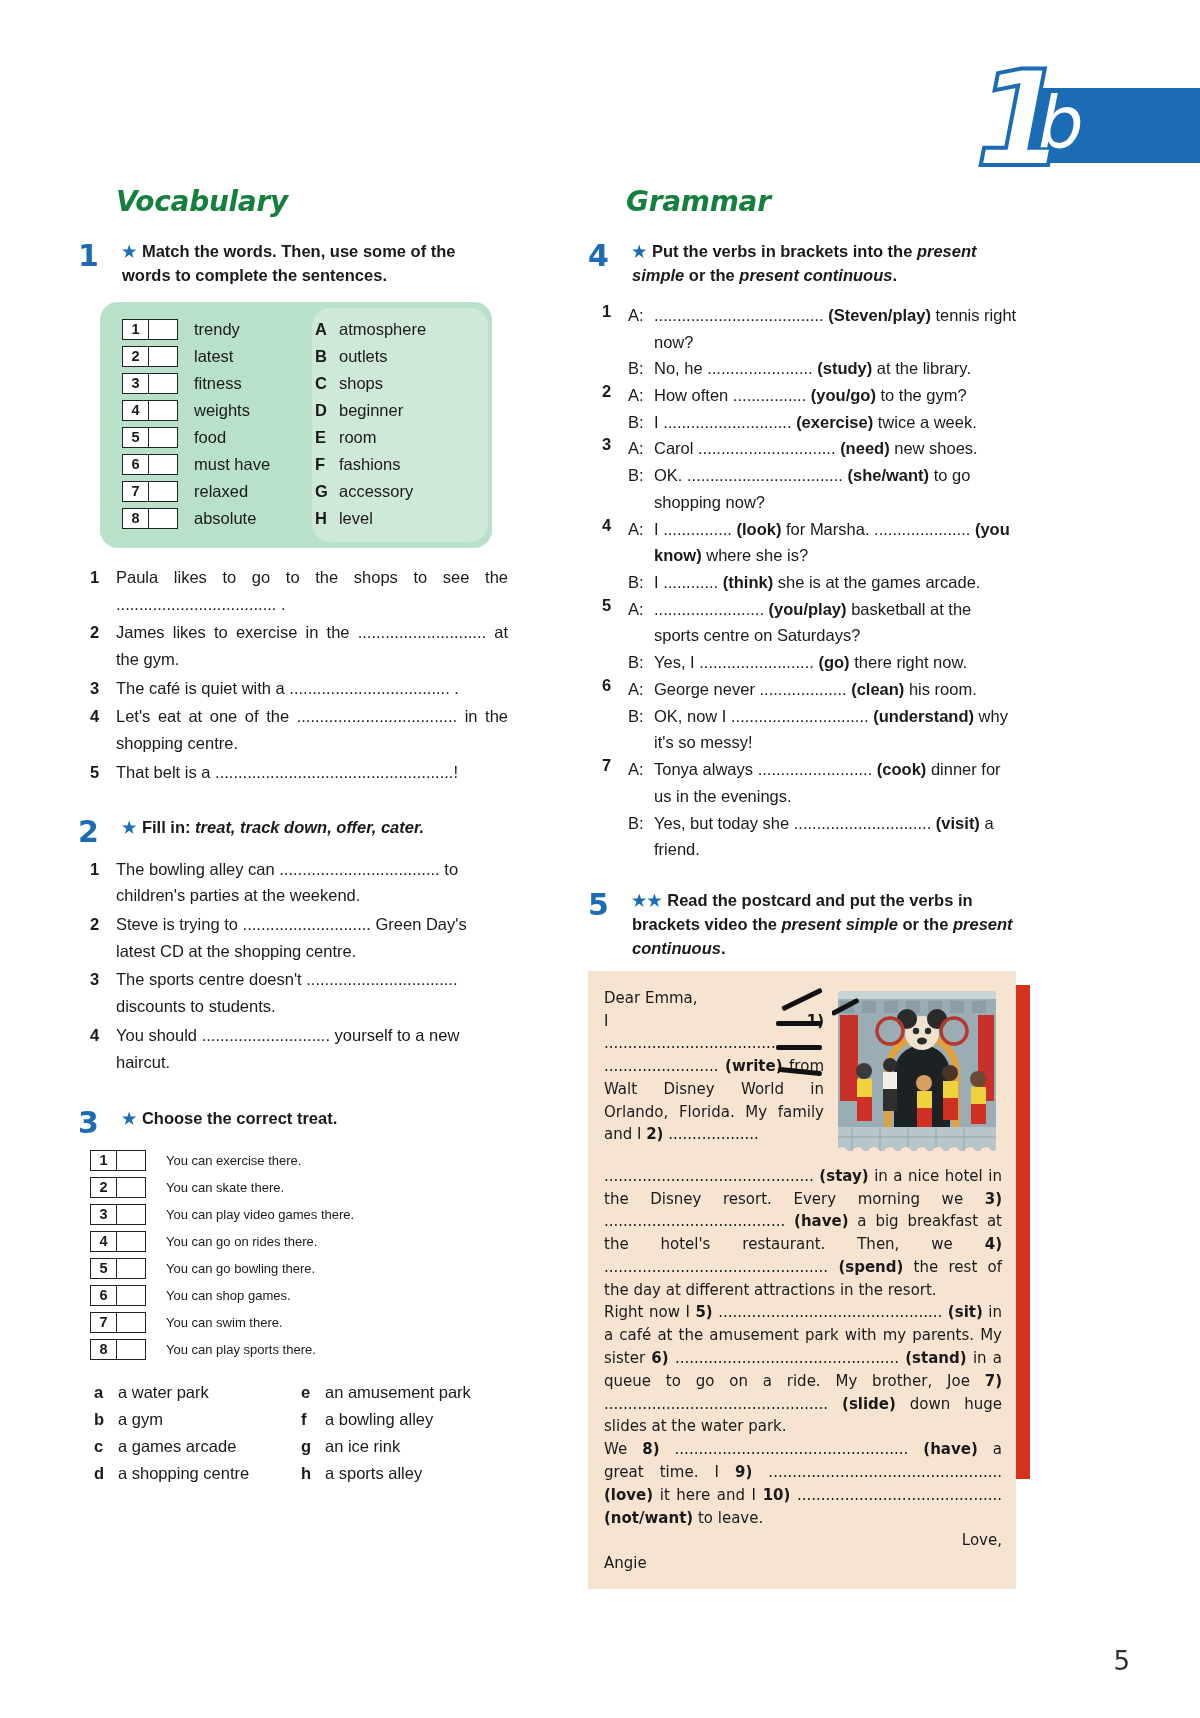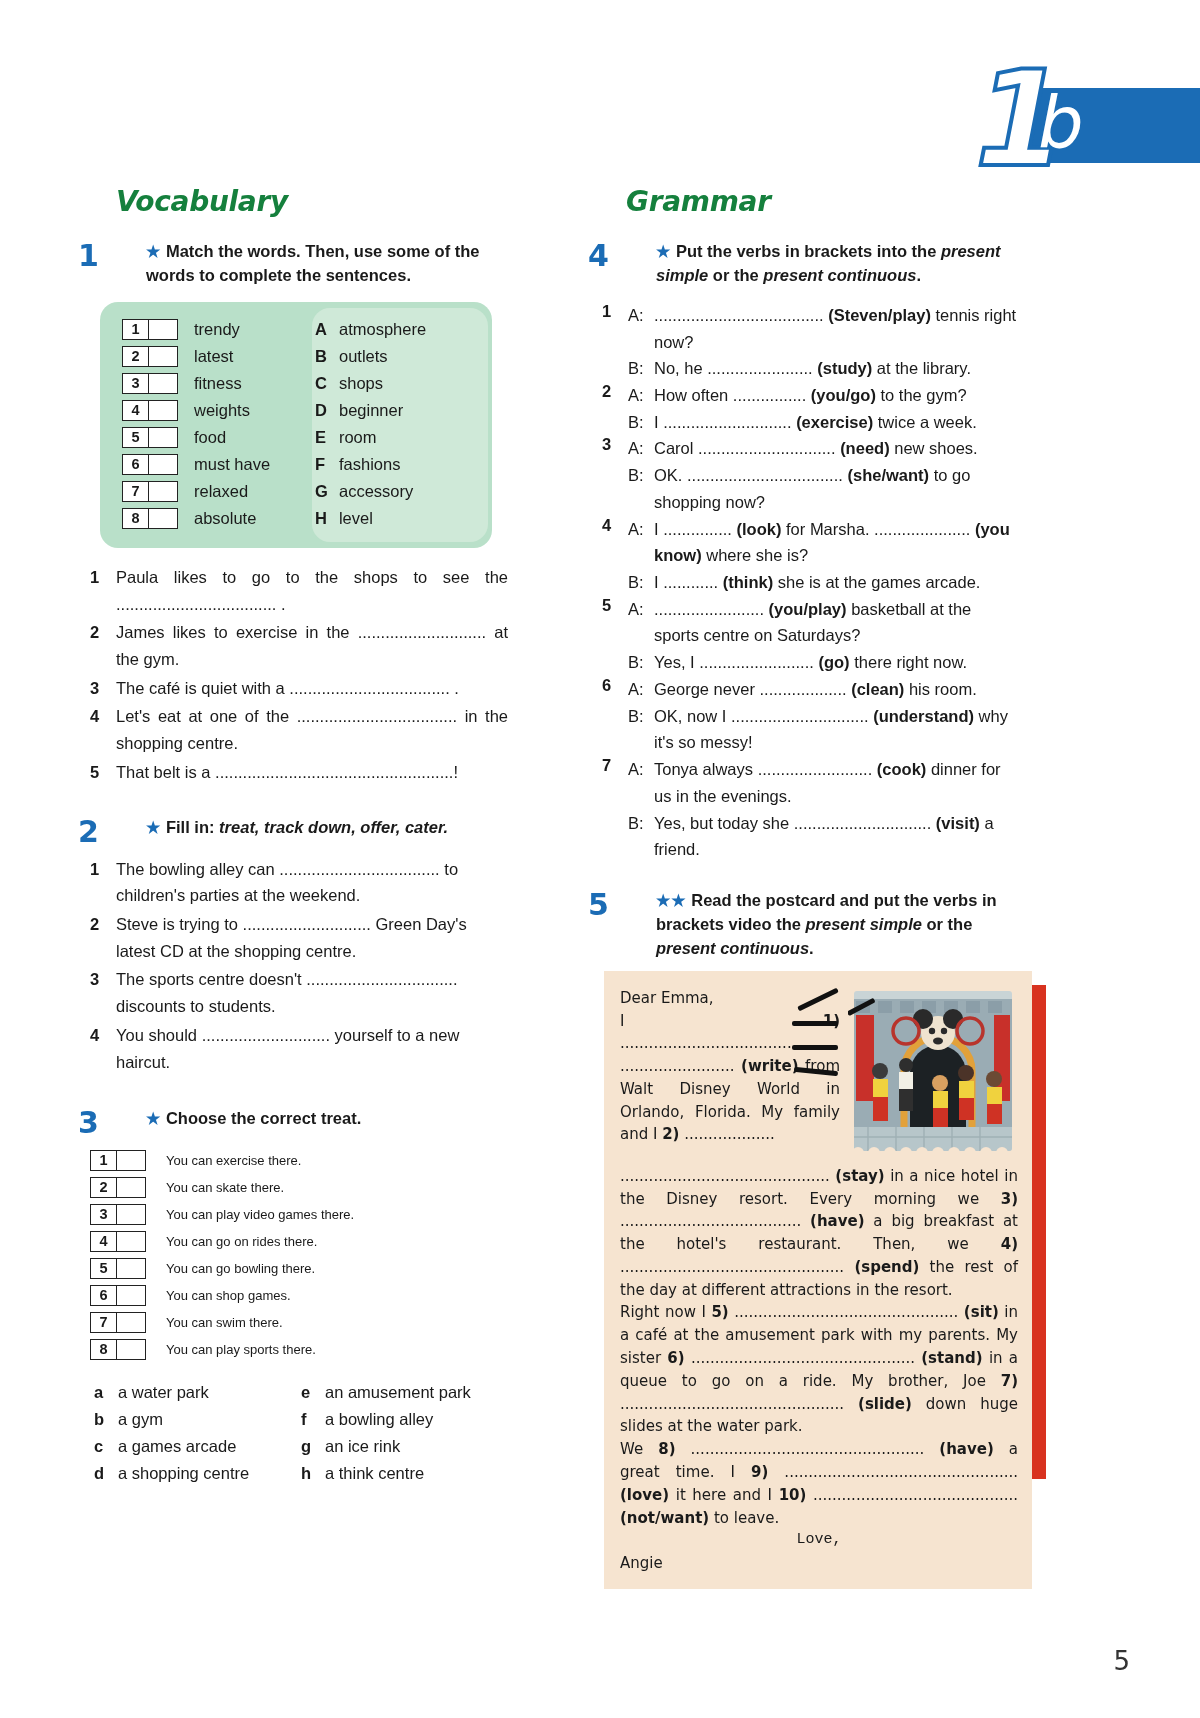--- a/index.html
+++ b/index.html
@@ -52,21 +52,21 @@
   
   .ex { position:relative; margin-bottom:22px; }
   .ex-num {
     position:absolute; left:0; top:-2px;
     font-family:"DejaVu Sans", sans-serif;
     font-size:30px; font-weight:700;
     color:#1b6cb5;
     width:30px;
   }
   .ex-head {
-    margin-left:68px;
+    margin-left:44px;
     font-size:16.5px; font-weight:700;
     line-height:1.45;
   }
   .ex-head .star { color:#1b6cb5; font-size:16px; letter-spacing:1px; }
   .ex-head i { font-style:italic; }
   .ex-body { margin-left:22px; margin-top:14px; }
 
   
   ol.slist { list-style:none; margin:0; padding:0; }
   ol.slist li {
@@ -135,21 +135,21 @@
   }
   ol.dlist > li .n {
     position:absolute; left:0; top:0; font-weight:700; font-size:16.5px;
   }
   .turn { display:flex; font-size:16.5px; line-height:1.62; }
   .turn .spk { width:26px; flex:0 0 auto; }
   .turn .txt { flex:1; }
   .turn b { font-weight:700; }
 
   
-  .postcard-wrap { position:relative; margin-left:16px; margin-top:10px; width:380px; }
+  .postcard-wrap { position:relative; margin-left:0px; margin-top:10px; width:380px; }
   .postcard-shadow {
     position:absolute; left:14px; top:14px; width:428px; height:494px;
     background:#d8321f;
   }
   .postcard {
     position:relative;
     width:428px;
     background:#f6e4d0;
     padding:16px 14px 14px 16px;
     min-height:480px;
@@ -413,21 +413,21 @@
           <div class="opt-row">
             <span class="ol">f</span>
             <span>a bowling alley</span>
           </div>
           <div class="opt-row">
             <span class="ol">g</span>
             <span>an ice rink</span>
           </div>
           <div class="opt-row">
             <span class="ol">h</span>
-            <span>a think centre</span>
+            <span>a sports alley</span>
           </div>
         </div>
     </div>
   </div>
 </div>
 
 <div class="col col-right">
 
   <h2 class="section-title">Grammar</h2>
 
@@ -630,21 +630,21 @@
           <div class="speedline" style="left:-56px; top:58px; width:46px;"></div>
           <div class="speedline" style="left:-54px; top:82px; width:44px; transform:rotate(6deg);"></div>
         </div>
 
         <div class="pc-text">
           <div style="text-align:left;">Dear Emma,</div>
           <div id="pc-p1">I <b>1)</b> .......................................... ........................ <b>(write)</b> from Walt Disney World in Orlando, Florida. My family and I <b>2)</b> ...................</div>
           <div class="pc-nowrap" id="pc-p2">............................................ <b>(stay)</b> in a nice hotel in the Disney resort. Every morning we <b>3)</b> ...................................... <b>(have)</b> a big breakfast at the hotel's restaurant. Then, we <b>4)</b> ............................................... <b>(spend)</b> the rest of the day at different attractions in the resort.</div>
           <div id="pc-p3">Right now I <b>5)</b> ............................................... <b>(sit)</b> in a café at the amusement park with my parents. My sister <b>6)</b> ............................................... <b>(stand)</b> in a queue to go on a ride. My brother, Joe <b>7)</b> ............................................... <b>(slide)</b> down huge slides at the water park.</div>
           <div id="pc-p4">We <b>8)</b> ................................................. <b>(have)</b> a great time. I <b>9)</b> ................................................. <b>(love)</b> it here and I <b>10)</b> ........................................... <b>(not/want)</b> to leave.</div>
-          <div style="text-align:center;font-family:Liberation Mono, monospace;">Love,</div>
+          <div style="text-align:right;">Love,</div>
           <div style="text-align:left;">Angie</div>
         </div>
       </div>
     </div>
   </div>
 </div>
 
 <div class="page-num">5</div>
 
 </body></html>

